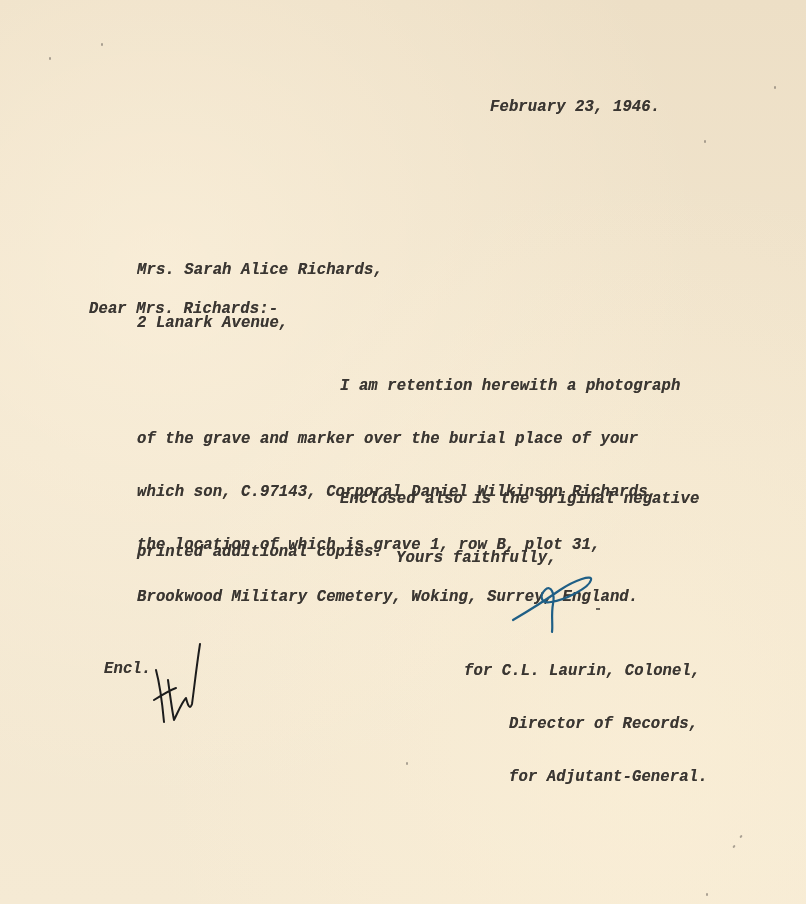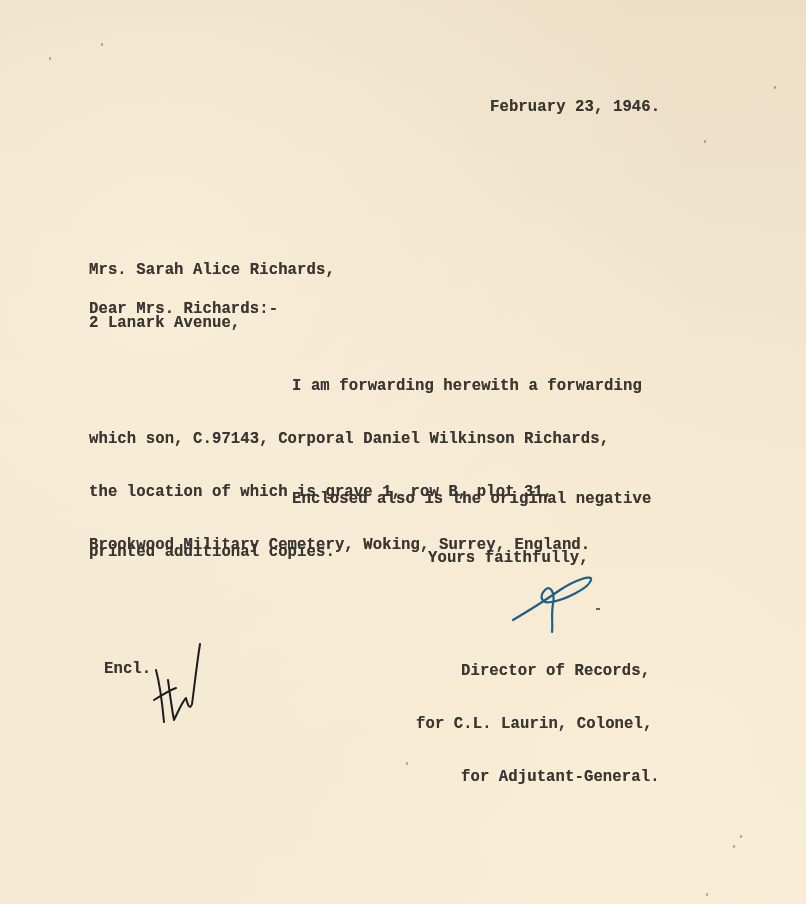--- a/index.html
+++ b/index.html
@@ -8,77 +8,79 @@
       background: #f1e4cc;
     }
     .paper {
       position: relative; width: 806px; height: 904px;
       background:
         radial-gradient(ellipse at 20% 30%, rgba(255,245,225,0.55), rgba(255,245,225,0) 60%),
         radial-gradient(ellipse at 80% 85%, rgba(252,240,215,0.6), rgba(252,240,215,0) 55%),
         linear-gradient(180deg, #eddfc6 0%, #f2e6cf 50%, #f5ead4 100%);
       font-family: "Liberation Mono", "DejaVu Sans Mono", monospace;
       color: #3a3632;
+      font-style: italic;
     }
     .tw {
       position: absolute; margin: 0; white-space: pre;
       font-size: 15.6px; line-height: 17.6px; letter-spacing: 0.1px;
       font-weight: bold;
       text-shadow: 0 0 0.6px rgba(40,36,32,0.6);
     }
     .date { left: 490px; top: 99px; }
     .addr { left: 89px; top: 227px; }
     .salutation { left: 89px; top: 301px; text-align: right; }
     .para1 { left: 89px; top: 343px; }
     .para2 { left: 89px; top: 456px; }
-    .closing { left: 428px; top: 550px; }
+    .closing { left: 396px; top: 550px; }
     .sigblock { left: 416px; top: 628px; }
     .encl { left: 96px; top: 661px; margin-left: 8px; }
-    .line { display: block; }
+    .line { display: block; margin-left: 48px; }
     .indent { display: inline-block; width: 203px; }
     .indent-sig { display: inline-block; width: 45px; }
     svg { position: absolute; overflow: visible; }
     .speck { position: absolute; width: 2px; height: 3px; background: #6b645c; opacity: 0.55; border-radius: 1px; }
   </style>
 </head>
 <body>
 
 <div class="paper">
 
   <p class="tw date">February 23, 1946.</p>
 
   <div class="tw addr">
     <span class="line">Mrs. Sarah Alice Richards,</span>
     <span class="line">2 Lanark Avenue,</span>
   </div>
 
   <p class="tw salutation">Dear Mrs. Richards:-</p>
 
   <div class="tw para1">
-    <span class="line"><span class="indent"></span><span>I am forwarding herewith a forwarding</span></span>
+    <span class="line"><span class="indent"></span><span>I am retention herewith a photograph</span></span>
+    <span class="line">of the grave and marker over the burial place of your</span>
     <span class="line">which son, C.97143, Corporal Daniel Wilkinson Richards,</span>
     <span class="line">the location of which is grave 1, row B, plot 31,</span>
     <span class="line">Brookwood Military Cemetery, Woking, Surrey, England.</span>
   </div>
 
   <div class="tw para2">
     <span class="line"><span class="indent"></span><span>Enclosed also is the original negative</span></span>
     <span class="line">printed additional copies.</span>
   </div>
 
   <p class="tw closing">Yours faithfully,</p>
 
   <svg style="left:505px; top:572px;" width="100" height="65" viewBox="0 0 100 65">
     <path d="M8 48 C 25 38, 45 25, 55 18 C 70 8, 88 2, 86 8 C 84 16, 60 28, 46 30 C 36 32, 34 24, 40 18 C 46 12, 50 22, 48 32 C 46 42, 48 52, 47 60" fill="none" stroke="#1f5f86" stroke-width="2.2" stroke-linecap="round" stroke-linejoin="round"></path>
     <line x1="91" y1="37" x2="95" y2="37" stroke="#3a3632" stroke-width="1.5"></line>
   </svg>
 
   <div class="tw sigblock">
+    <span class="line">for C.L. Laurin, Colonel,</span>
     <span class="line"><span class="indent-sig"></span><span>Director of Records,</span></span>
-    <span class="line">for C.L. Laurin, Colonel,</span>
     <span class="line"><span class="indent-sig"></span><span>for Adjutant-General.</span></span>
   </div>
 
   <p class="tw encl">Encl.</p>
 
   <svg style="left:148px; top:640px;" width="60" height="90" viewBox="0 0 60 90">
     <path d="M8 30 C 12 45, 14 60, 16 82 M6 60 C 14 55, 22 50, 28 48 M20 40 C 22 55, 24 70, 26 80 C 30 72, 34 62, 38 58 C 40 66, 42 70, 44 64 C 46 50, 48 30, 52 4" fill="none" stroke="#1c1c1c" stroke-width="2" stroke-linecap="round" stroke-linejoin="round"></path>
   </svg>
 
   <span class="speck" style="left:49px; top:57px;"></span>

